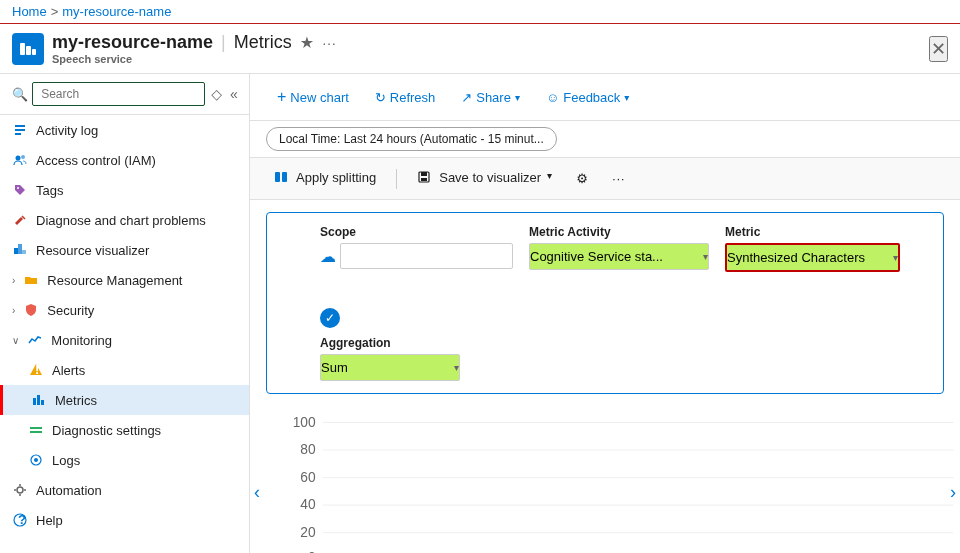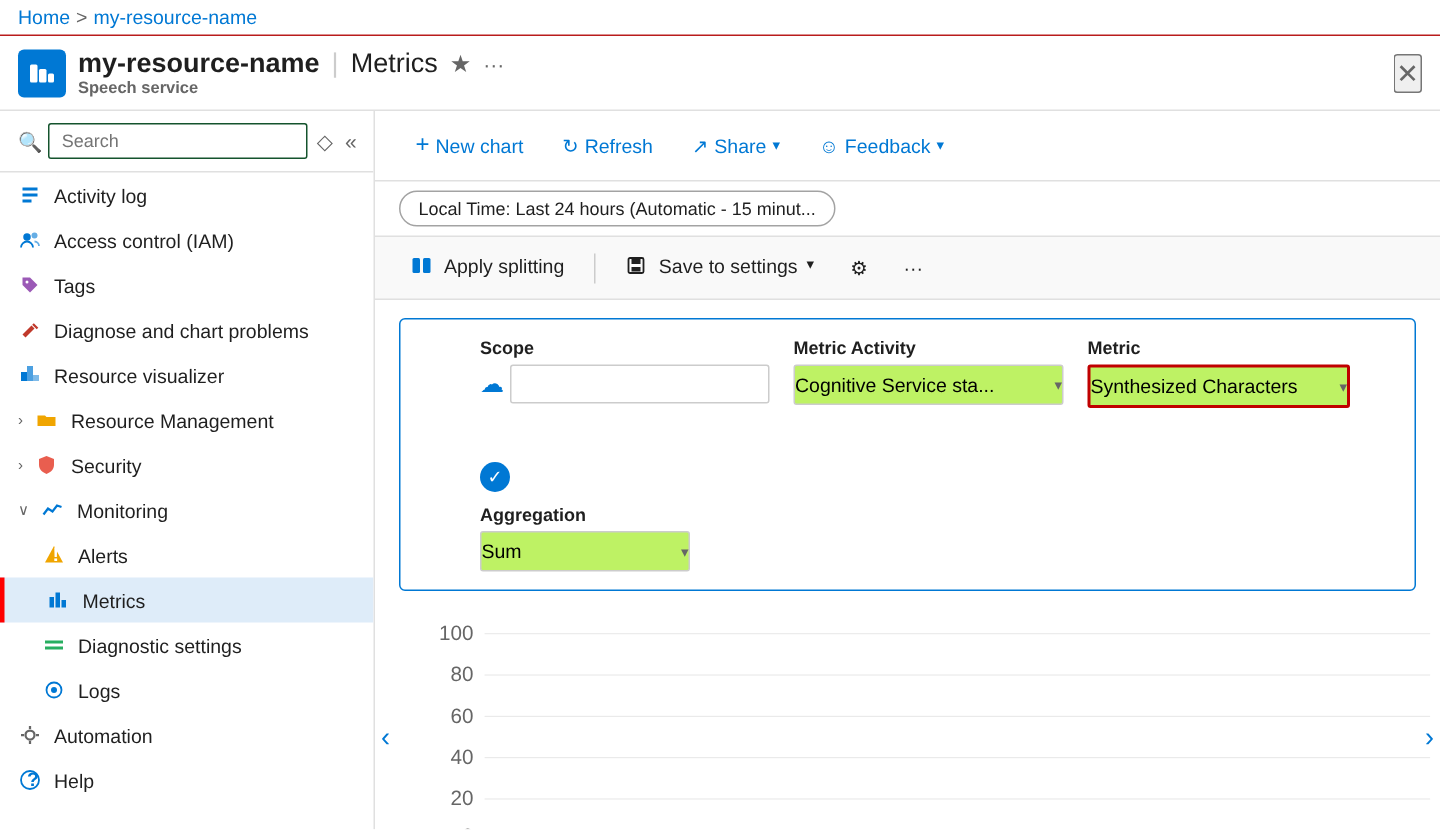--- a/index.html
+++ b/index.html
@@ -311,21 +311,21 @@
         </button>
         <div class="chart-toolbar-separator"></div>
         <button class="chart-toolbar-btn">
           <span style="margin-right:4px;">
             <svg width="14" height="14" viewBox="0 0 14 14">
                 <rect x="2" y="2" width="10" height="10" rx="1" fill="none" stroke="#1f1f1f" stroke-width="1.2"></rect>
                 <rect x="4" y="2" width="6" height="4" fill="#1f1f1f"></rect>
                 <rect x="4" y="8" width="6" height="3" fill="#1f1f1f"></rect>
               </svg>
           </span>
-          <span>Save to settings</span>
+          <span>Save to visualizer</span>
           <span style="font-size:10px;margin-left:2px;">▾</span>
         </button>
         <button class="chart-toolbar-btn">
           <span>⚙</span>
         </button>
         <button class="chart-toolbar-btn">
           <span>···</span>
         </button>
       </div>
 

